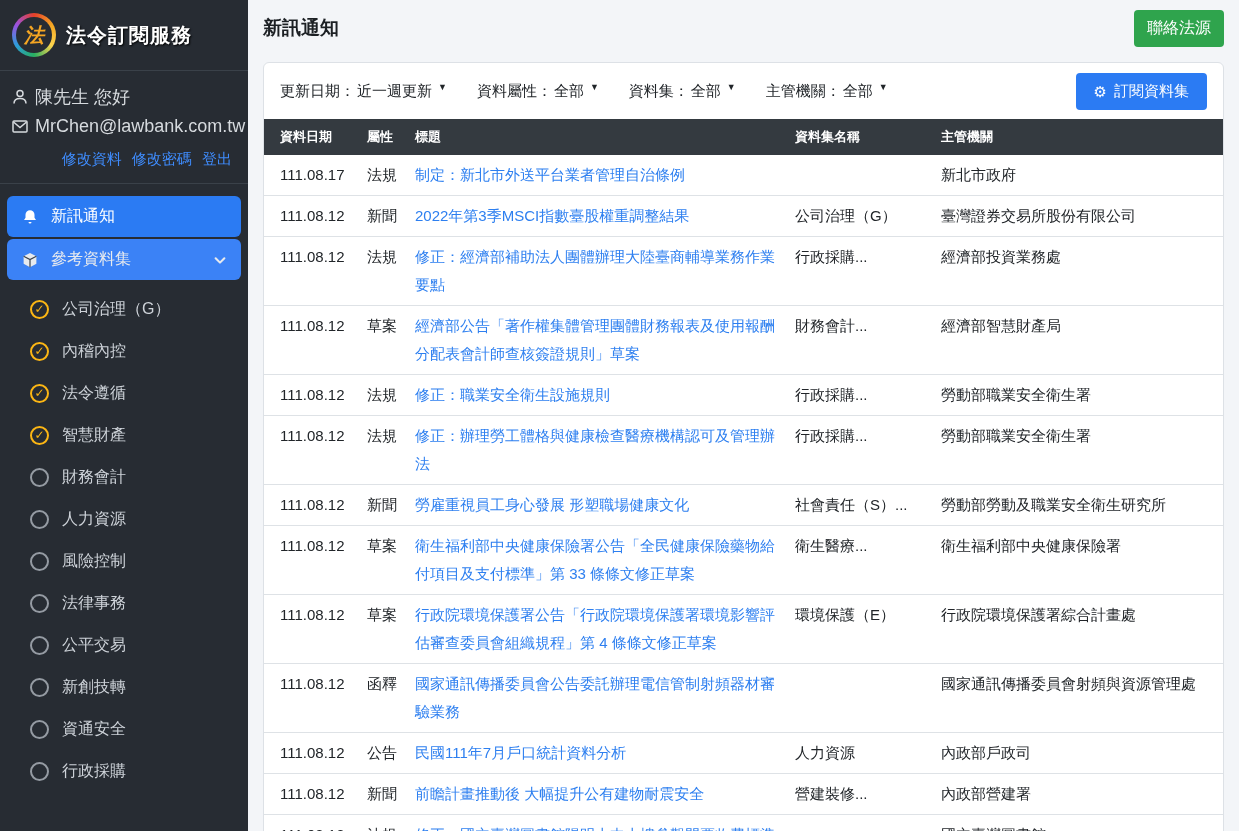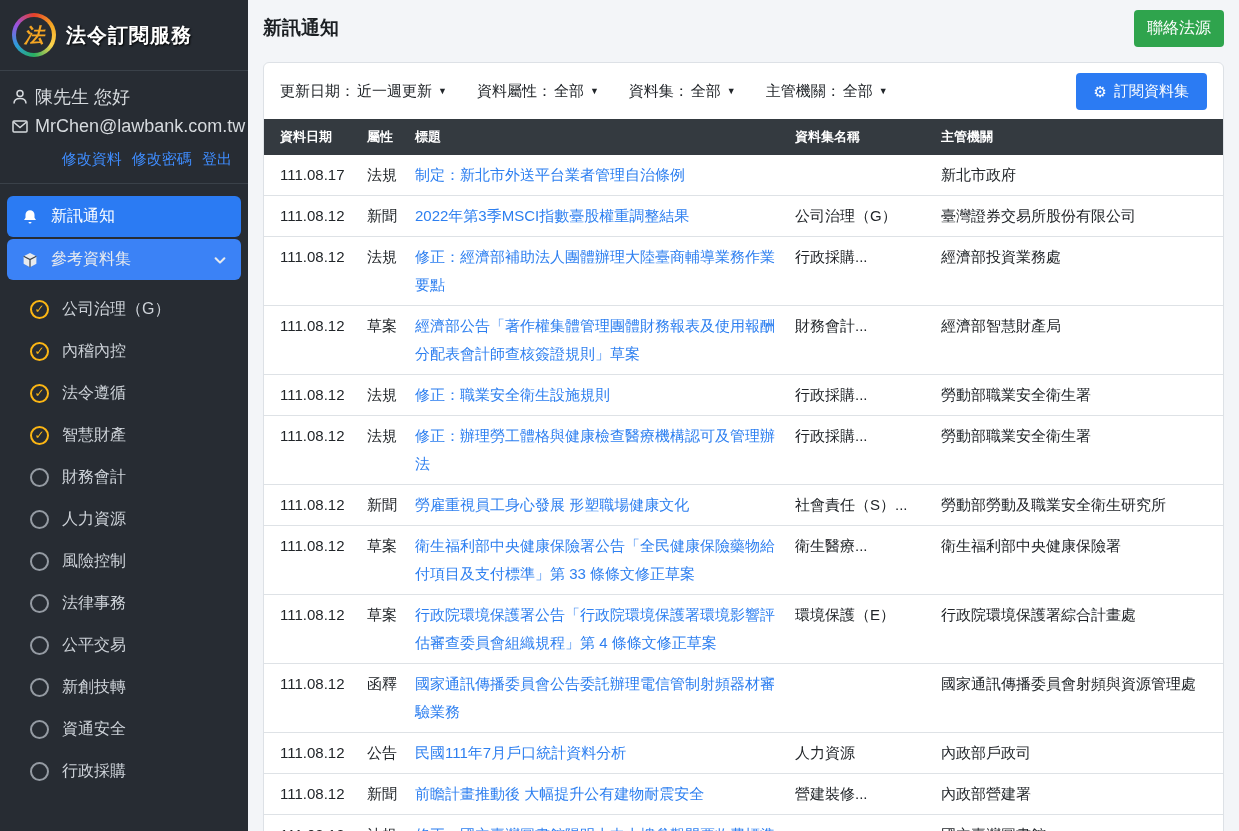--- a/index.html
+++ b/index.html
@@ -66,21 +66,21 @@
   .btn-green {
     background:#2fa44d; color:#fff; border:none; border-radius:4px;
     padding:8px 13px; font-size:16px; cursor:pointer; font-family:inherit;
   }
 
   .card {
     background:#ffffff; border:1px solid #dde1e6; border-radius:6px;
     overflow:hidden; margin-top:6px;
   }
   .filter-bar { display:flex; align-items:center; padding:0 16px; height:56px; }
-  .filter { display:flex; align-items:center; margin-right:30px; cursor:pointer; font-size:15px; color:#212529; }
+  .filter { display:flex; margin-right:30px; cursor:pointer; font-size:15px; color:#212529; }
   .f-label { }
   .f-value { margin-left:2px; }
   .caret { font-size:9px; margin-left:6px; color:#212529; }
   .btn-blue {
     margin-left:auto; background:#2b7bf3; color:#fff; border:none; border-radius:4px;
     padding:9px 18px; font-size:15px; cursor:pointer; font-family:inherit;
     display:flex; align-items:center; gap:7px;
   }
   .gear { font-size:15px; line-height:1; }
 

